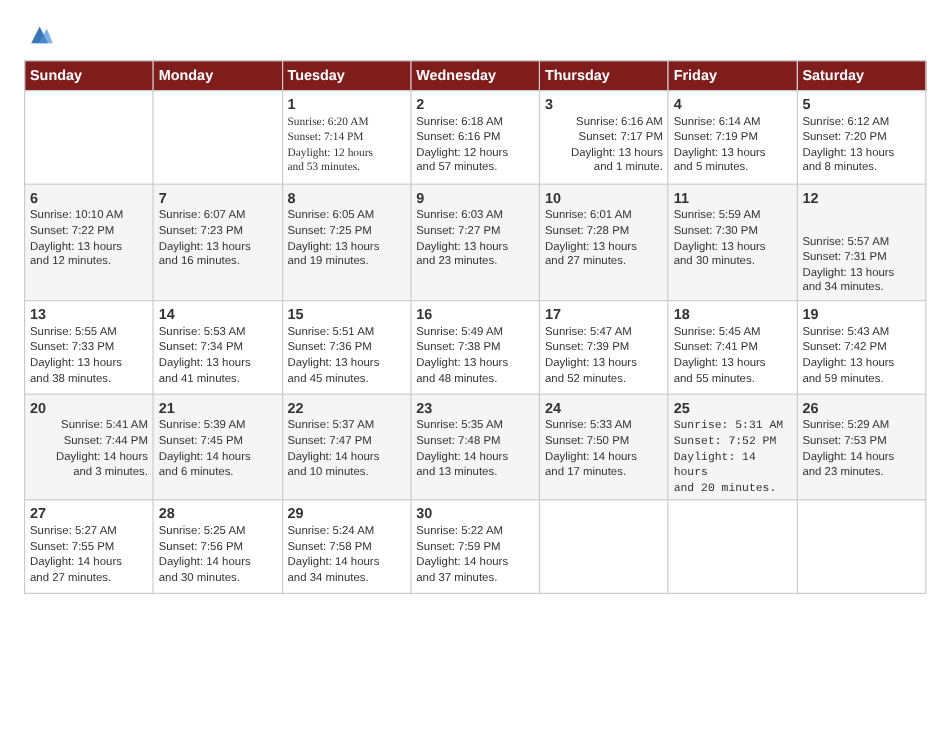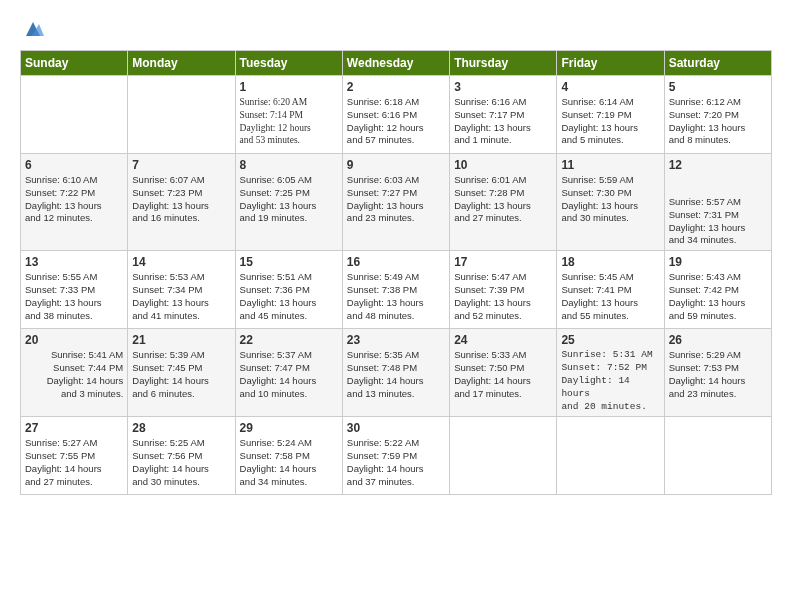--- a/index.html
+++ b/index.html
@@ -57,21 +57,21 @@
     .subtitle {
       font-size: 14px;
       color: #555;
     }
     .calendar {
       width: 100%;
       border-collapse: collapse;
       table-layout: fixed;
     }
     .calendar th {
-      background-color: #4d7c0f;
+      background-color: #7f1d1d;
       color: #fff;
       font-size: 12px;
       font-weight: bold;
       padding: 5px 4px;
       text-align: left;
       border: 1px solid #ccc;
     }
     .calendar td {
       border: 1px solid #ccc;
       vertical-align: top;
@@ -147,21 +147,21 @@
           </td>
           <td>
             <span class="day-num">2</span>
             <div class="day-info" style="white-space: pre-line;">Sunrise: 6:18 AM
 Sunset: 6:16 PM
 Daylight: 12 hours
 and 57 minutes.</div>
           </td>
           <td>
             <span class="day-num">3</span>
-            <div class="day-info" style="white-space: pre-line;">Sunrise: 6:16 AM
+            <div class="day-info" style="white-space: pre-line; text-align: right;">Sunrise: 6:16 AM
 Sunset: 7:17 PM
 Daylight: 13 hours
 and 1 minute.</div>
           </td>
           <td>
             <span class="day-num">4</span>
             <div class="day-info" style="white-space: pre-line;">Sunrise: 6:14 AM
 Sunset: 7:19 PM
 Daylight: 13 hours
 and 5 minutes.</div>
@@ -170,21 +170,21 @@
             <span class="day-num">5</span>
             <div class="day-info" style="white-space: pre-line;">Sunrise: 6:12 AM
 Sunset: 7:20 PM
 Daylight: 13 hours
 and 8 minutes.</div>
           </td>
         </tr>
         <tr>
           <td>
             <span class="day-num">6</span>
-            <div class="day-info" style="white-space: pre-line;">Sunrise: 6:10 AM
+            <div class="day-info" style="white-space: pre-line;">Sunrise: 10:10 AM
 Sunset: 7:22 PM
 Daylight: 13 hours
 and 12 minutes.</div>
           </td>
           <td>
             <span class="day-num">7</span>
             <div class="day-info" style="white-space: pre-line;">Sunrise: 6:07 AM
 Sunset: 7:23 PM
 Daylight: 13 hours
 and 16 minutes.</div>

